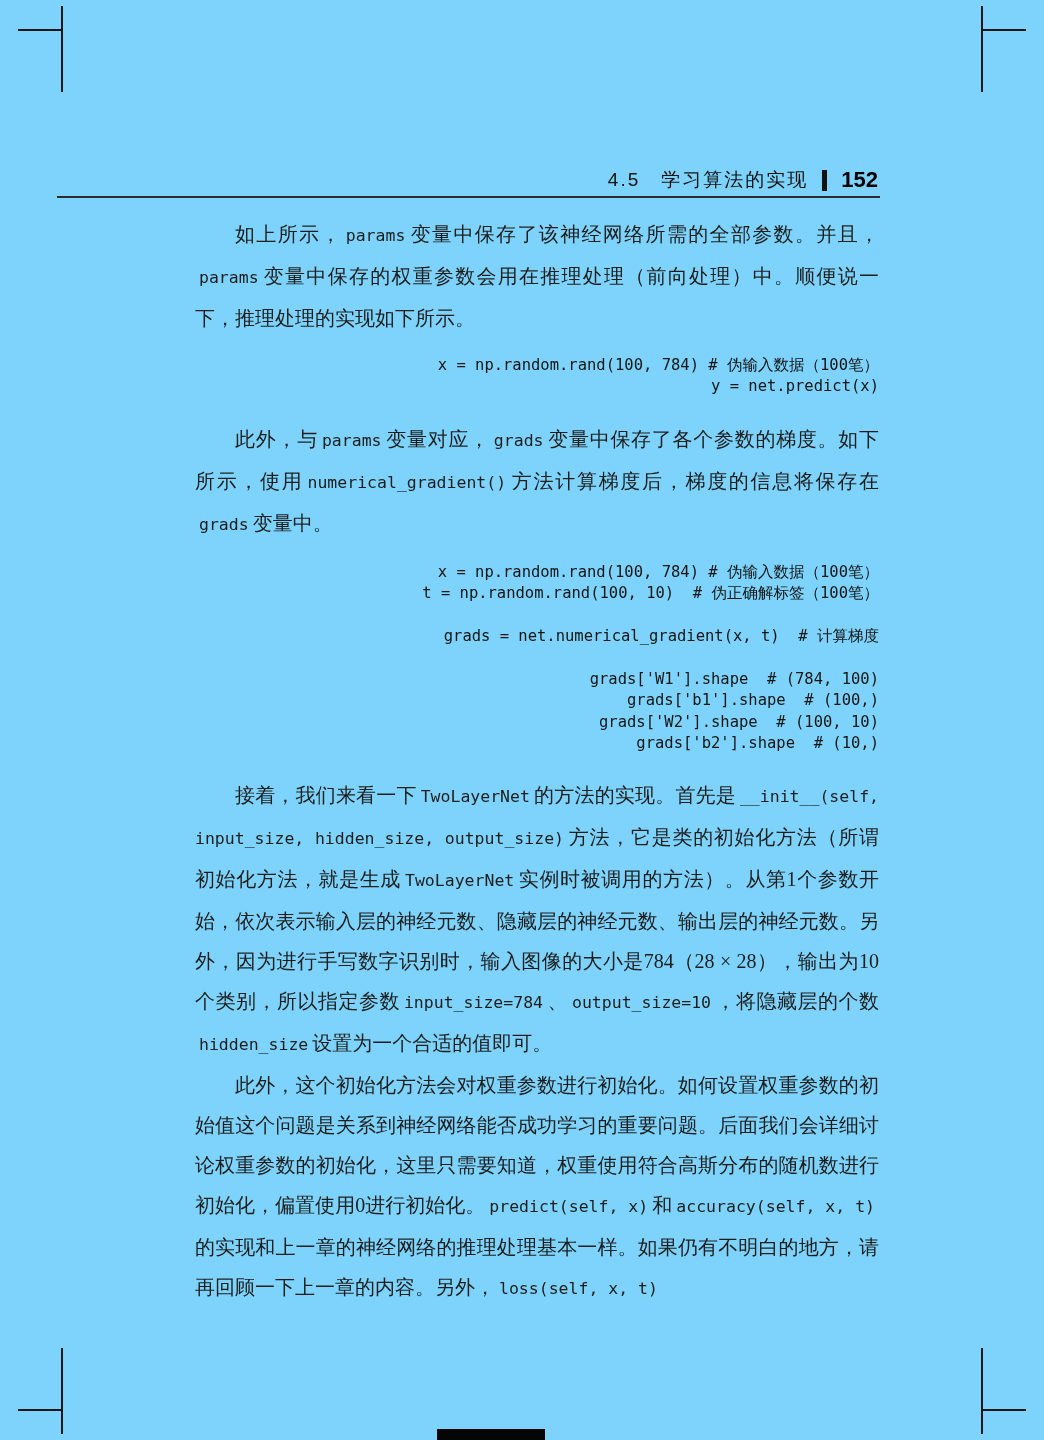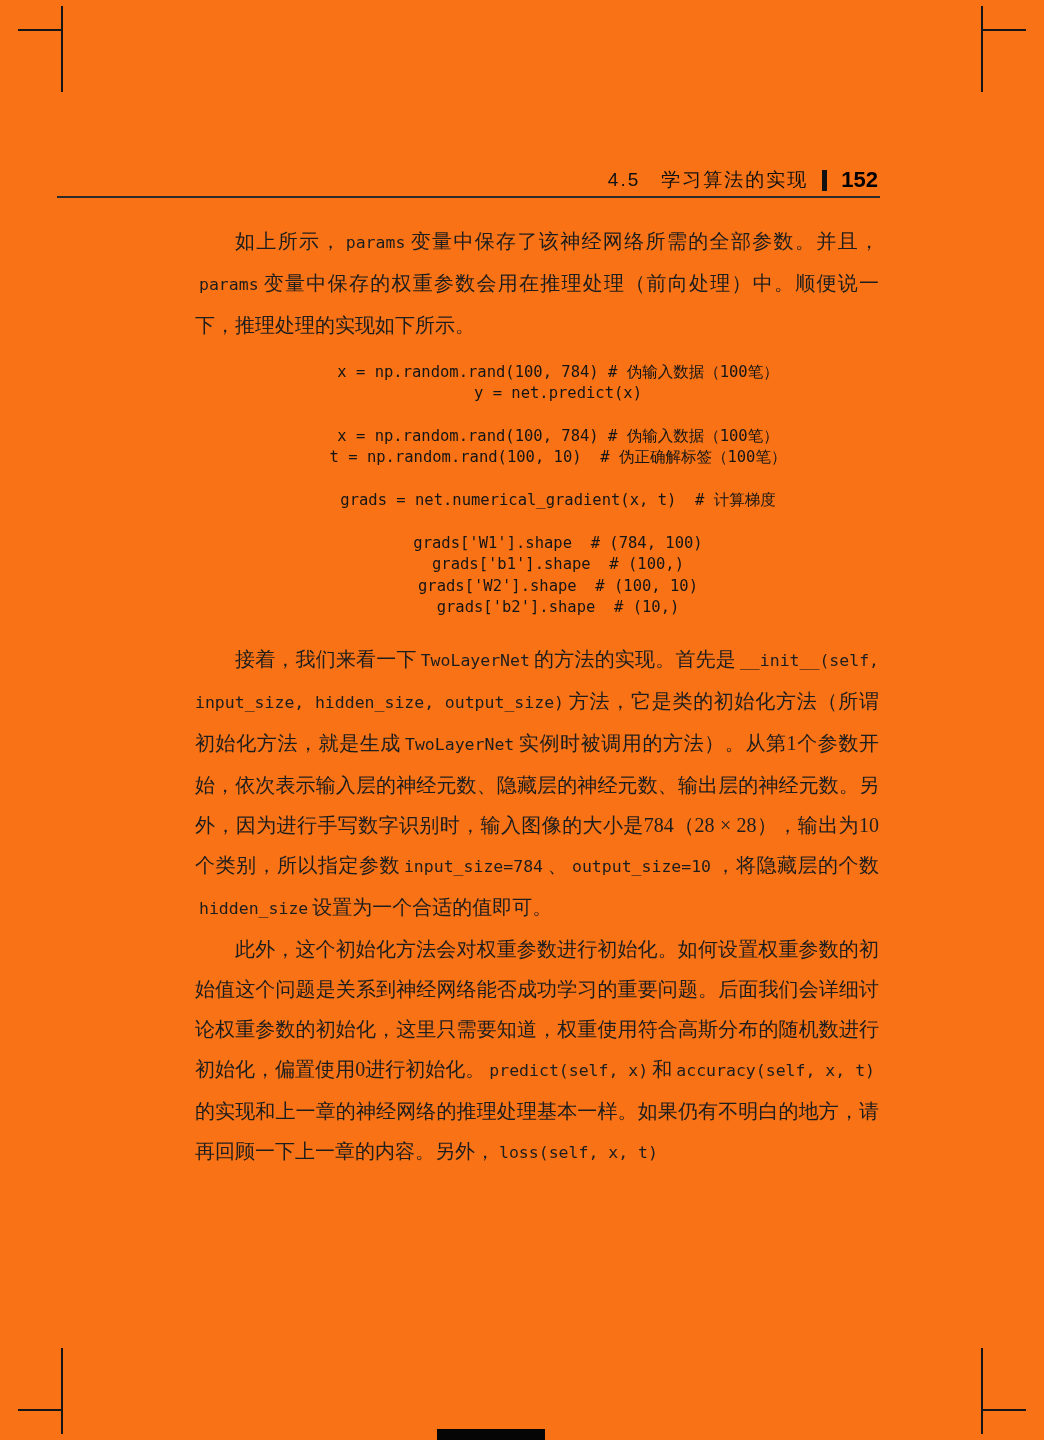--- a/index.html
+++ b/index.html
@@ -1,21 +1,21 @@
 <!DOCTYPE html>
 <html><head>
 <meta charset="utf-8">
 <style>
   * { margin: 0; padding: 0; box-sizing: border-box; }
   html, body { background: #ffffff; }
   .page {
     position: relative;
     width: 1044px;
     height: 1440px;
-    background: #f97316;
+    background: #7dd3fc;
     overflow: hidden;
     color: #1d1d1d;
   }
   
   .crop-v { position: absolute; width: 2px; height: 86px; background: #161616; }
   .crop-h { position: absolute; width: 45px; height: 2px; background: #161616; }
   .bottom-bar { position: absolute; left: 437px; top: 1429px; width: 108px; height: 11px; background: #050505; }
 
   
   .page-header {
@@ -36,21 +36,21 @@
     top: 196px;
     width: 823px;
     height: 2px;
     background: #2b2b2b;
   }
 
   
   .body-col {
     position: absolute;
     left: 195px;
-    top: 221px;
+    top: 214px;
     width: 684px;
     text-align: justify;
   }
   .para {
     font-family: "Liberation Serif", "DejaVu Serif", serif;
     font-size: 20px;
     line-height: 40px;
     text-indent: 2em;
     color: #1d1d1d;
   }
@@ -58,21 +58,21 @@
     font-family: "DejaVu Sans Mono", "Liberation Mono", monospace;
     font-size: 16.5px;
     margin: 0 4px;
   }
   .zh-text { }
   .codeblock {
     font-family: "DejaVu Sans Mono", "Liberation Mono", monospace;
     font-size: 15.5px;
     line-height: 21.4px;
     white-space: pre;
-    text-align: center;
+    text-align: right;
     text-indent: 0;
     padding-left: 42px;
     margin: 17px 0 21px 0;
     color: #151515;
   }
 </style>
 </head>
 <body>
 
 <div class="page">
@@ -91,20 +91,21 @@
     <span class="header-section">4.5　学习算法的实现</span>
     <span class="header-bar"></span>
     <span class="header-pagenum">152</span>
   </header>
   <div class="header-rule"></div>
 
   <main class="body-col">
     <p class="para"><span class="zh-text">如上所示，</span><span class="inline-code">params</span><span class="zh-text">变量中保存了该神经网络所需的全部参数。并且，</span><span class="inline-code">params</span><span class="zh-text">变量中保存的权重参数会用在推理处理（前向处理）中。顺便说一下，推理处理的实现如下所示。</span></p>
     <pre class="codeblock">x = np.random.rand(100, 784) # 伪输入数据（100笔）
 y = net.predict(x)</pre>
+    <p class="para"><span class="zh-text">此外，与</span><span class="inline-code">params</span><span class="zh-text">变量对应，</span><span class="inline-code">grads</span><span class="zh-text">变量中保存了各个参数的梯度。如下所示，使用</span><span class="inline-code">numerical_gradient()</span><span class="zh-text">方法计算梯度后，梯度的信息将保存在</span><span class="inline-code">grads</span><span class="zh-text">变量中。</span></p>
     <pre class="codeblock">x = np.random.rand(100, 784) # 伪输入数据（100笔）
 t = np.random.rand(100, 10)  # 伪正确解标签（100笔）
 
 grads = net.numerical_gradient(x, t)  # 计算梯度
 
 grads['W1'].shape  # (784, 100)
 grads['b1'].shape  # (100,)
 grads['W2'].shape  # (100, 10)
 grads['b2'].shape  # (10,)</pre>
     <p class="para"><span class="zh-text">接着，我们来看一下</span><span class="inline-code">TwoLayerNet</span><span class="zh-text">的方法的实现。首先是</span><span class="inline-code">__init__(self, input_size, hidden_size, output_size)</span><span class="zh-text">方法，它是类的初始化方法（所谓初始化方法，就是生成</span><span class="inline-code">TwoLayerNet</span><span class="zh-text">实例时被调用的方法）。从第1个参数开始，依次表示输入层的神经元数、隐藏层的神经元数、输出层的神经元数。另外，因为进行手写数字识别时，输入图像的大小是784（28 × 28），输出为10个类别，所以指定参数</span><span class="inline-code">input_size=784</span><span class="zh-text">、</span><span class="inline-code">output_size=10</span><span class="zh-text">，将隐藏层的个数</span><span class="inline-code">hidden_size</span><span class="zh-text">设置为一个合适的值即可。</span></p>

